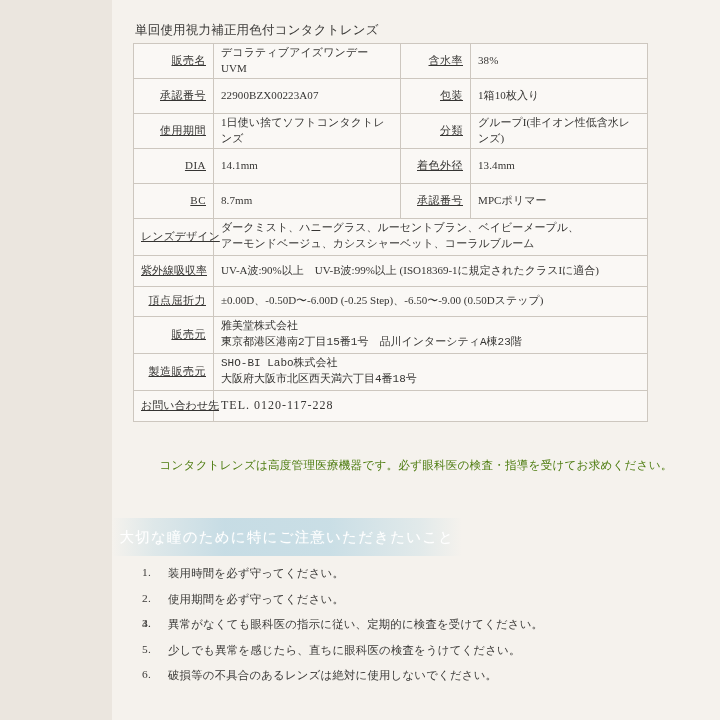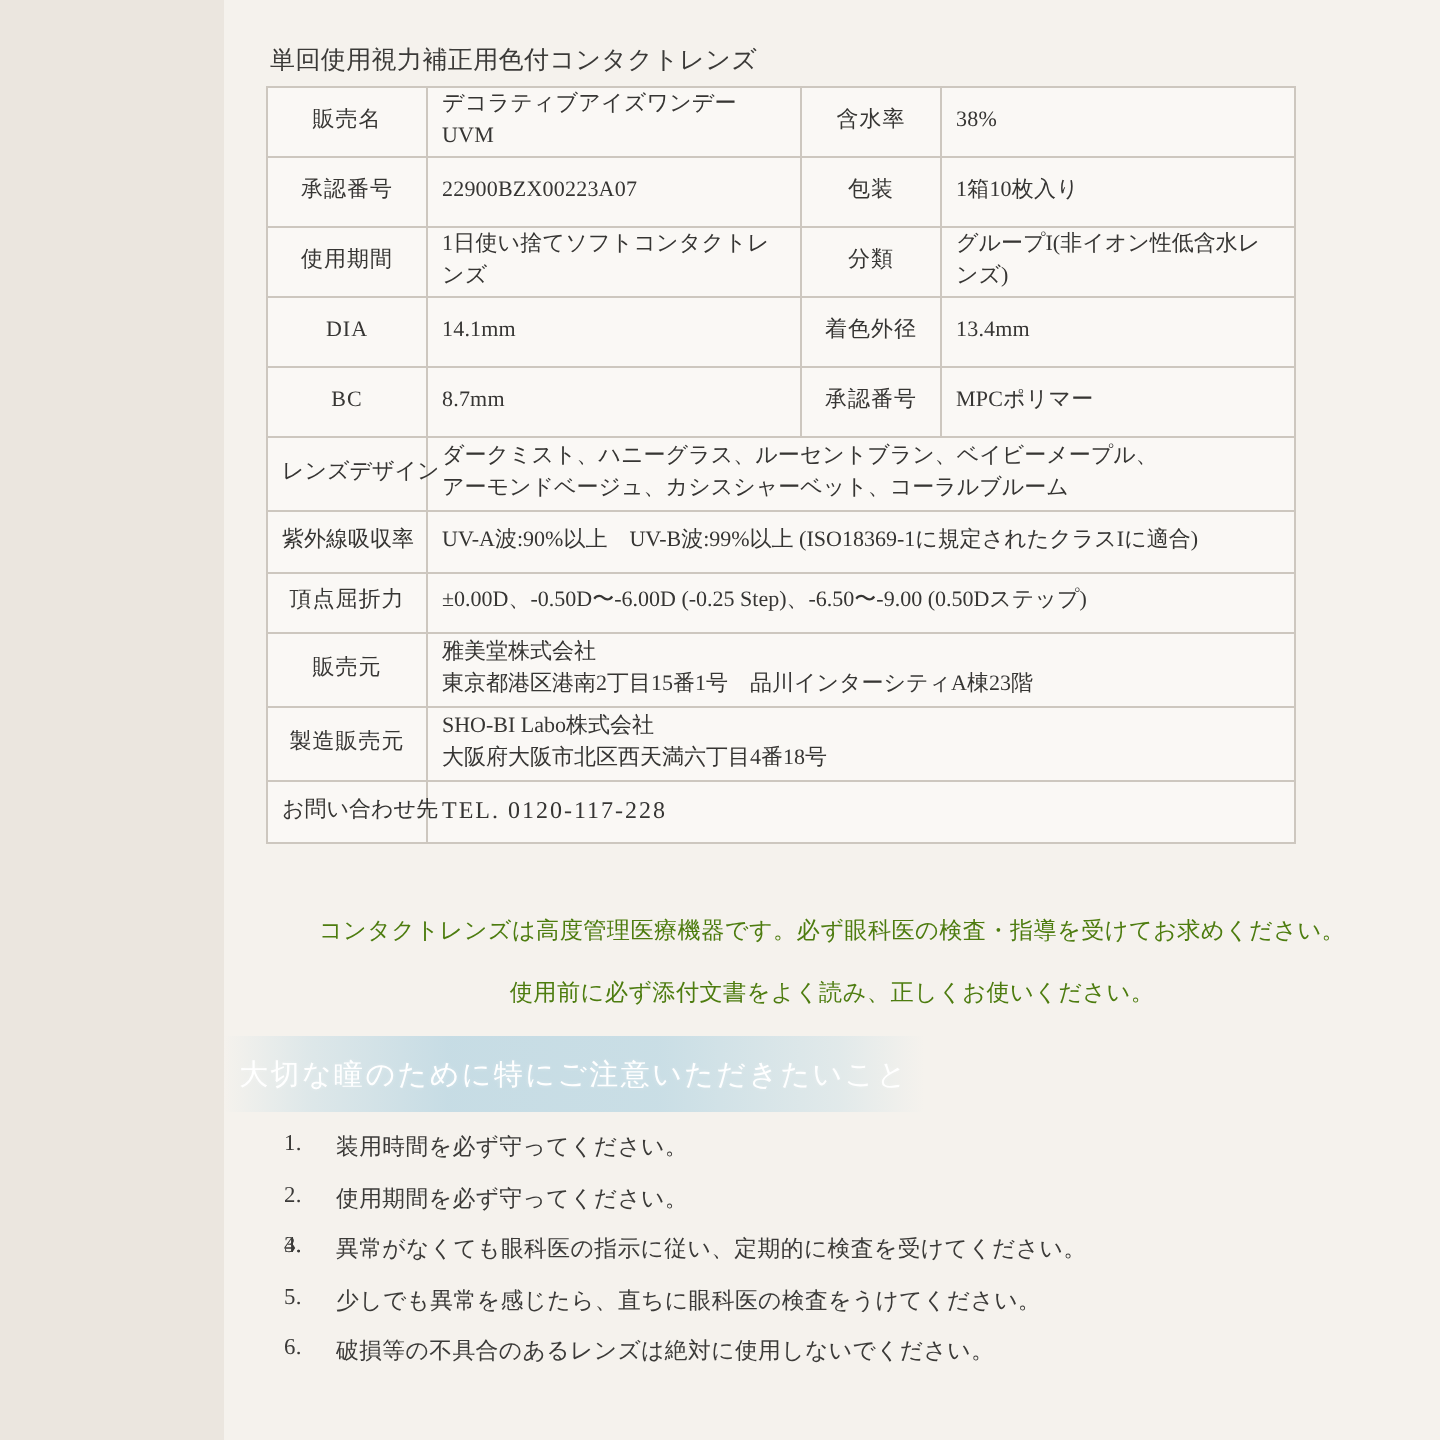--- a/index.html
+++ b/index.html
@@ -57,40 +57,41 @@
   table.spec td {
     border: 1px solid #cdc7bf;
     padding: 0 7px;
     font-size: 11px;
     color: #363533;
     vertical-align: middle;
     line-height: 1.45;
     background: #faf8f5;
   }
   td.lbl {
-    text-align: center;
+    text-align: right;
     white-space: nowrap;
     letter-spacing: 0.5px;
+    text-decoration: underline;
   }
   td.val {
     text-align: left;
     letter-spacing: 0.1px;
   }
   td.tiny-lbl {
     font-size: 8.6px;
     letter-spacing: 0;
   }
   td.small-val {
     font-size: 10.2px;
     letter-spacing: 0;
   }
   td.rowtall { height: 34px; }
   td.rowstd  { height: 29.5px; }
   td.rowdbl  { height: 36px; }
-  .l2 { display: block; }
+  .l2 { display: block; font-family: Liberation Mono, monospace; }
 
   #notice {
     position: absolute;
     left: 0;
     top: 458px;
     width: 608px;
     text-align: center;
     color: #4d7c0f;
   }
   #notice .n1 {
@@ -230,21 +231,20 @@
         </tr>
         <tr>
           <td class="lbl rowstd tiny-lbl">お問い合わせ先</td>
           <td class="val rowstd" colspan="3" style="font-size:12px;letter-spacing:1px">TEL. 0120-117-228</td>
         </tr>
       </tbody>
     </table>
 
     <div id="notice">
       <div class="n1">コンタクトレンズは高度管理医療機器です。必ず眼科医の検査・指導を受けてお求めください。</div>
-      <div class="n2">使用前に必ず添付文書をよく読み、正しくお使いください。</div>
     </div>
 
     <div id="banner-wrap">
       <div id="banner">
         <span>大切な瞳のために特にご注意いただきたいこと</span>
       </div>
     </div>
 
     <ul id="cautions">
       <li>

